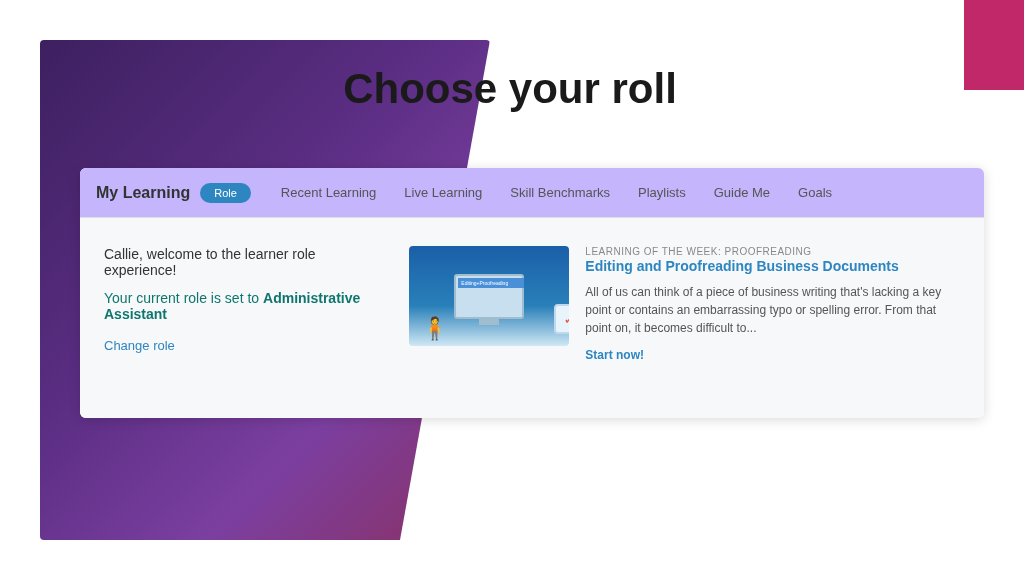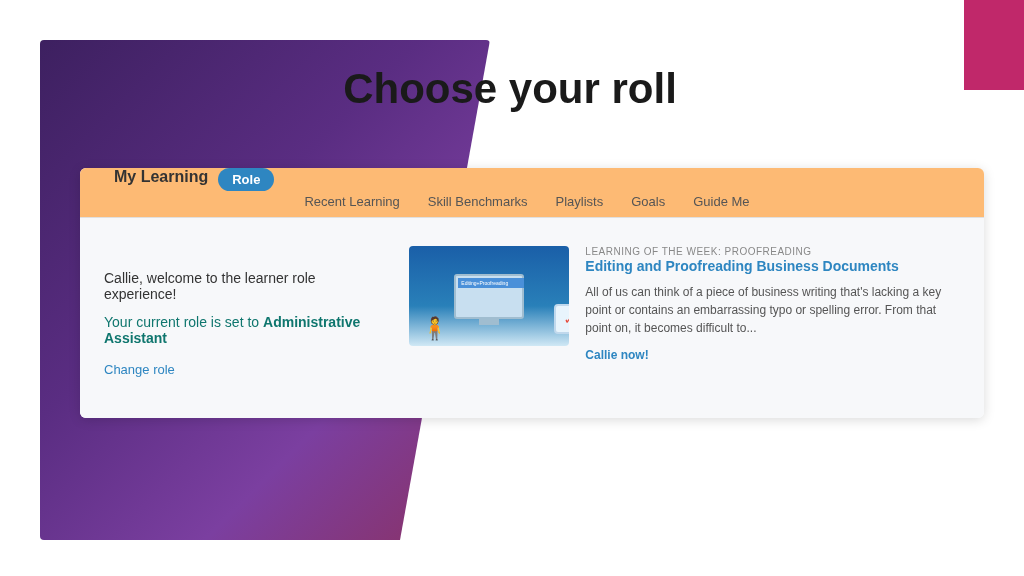--- a/index.html
+++ b/index.html
@@ -59,43 +59,43 @@
       right: 40px;
       background: #fff;
       border-radius: 6px;
       box-shadow: 0 2px 12px rgba(0,0,0,0.15);
       overflow: hidden;
     }
 
     
     .nav-bar {
       display: flex;
-      align-items: flex-start;
-      padding: 0 34px;
+      align-items: center;
+      padding: 0 16px;
       border-bottom: 1px solid #e0e0e0;
-      background: #fdba74;
+      background: #c4b5fd;
       height: 50px;
       gap: 0;
     }
 
     .nav-brand {
       font-size: 16px;
       font-weight: bold;
       color: #333;
       margin-right: 10px;
       white-space: nowrap;
     }
 
     .nav-pill {
       background: #2e86c1;
       color: #fff;
       border-radius: 20px;
       padding: 4px 14px;
-      font-size: 13px;
-      font-weight: bold;
+      font-size: 11px;
+      font-weight: normal;
       margin-right: 16px;
       cursor: pointer;
     }
 
     .nav-item {
       color: #555;
       font-size: 13px;
       padding: 0 14px;
       cursor: pointer;
       white-space: nowrap;
@@ -112,21 +112,20 @@
       background: #f7f8fa;
       min-height: 200px;
     }
 
     
     .left-content {
       flex: 1;
       display: flex;
       flex-direction: column;
       gap: 12px;
-      margin-top: 24px;
     }
 
     .welcome-text {
       font-size: 14px;
       color: #333;
     }
 
     .role-text {
       font-size: 14px;
       color: #0f766e;
@@ -262,24 +261,25 @@
 <div class="pink-accent"></div>
 
 <h1 class="main-title">Choose your roll</h1>
 
 <div class="learning-panel">
 
   <nav class="nav-bar">
     <span class="nav-brand">My Learning</span>
     <span class="nav-pill">Role</span>
     <span class="nav-item">Recent Learning</span>
+    <span class="nav-item">Live Learning</span>
     <span class="nav-item">Skill Benchmarks</span>
     <span class="nav-item">Playlists</span>
+    <span class="nav-item">Guide Me</span>
     <span class="nav-item">Goals</span>
-    <span class="nav-item">Guide Me</span>
   </nav>
 
   <div class="content-area">
 
     <div class="left-content">
       <p class="welcome-text">Callie, welcome to the learner role experience!</p>
       <p class="role-text">
         <span>Your current role is set to </span><span class="role-name">Administrative Assistant</span>
       </p>
       <a class="change-role-link">Change role</a>
@@ -292,17 +292,17 @@
         </div>
         <div class="thumb-icon">
           <span class="thumb-check">✓</span>
         </div>
         <div class="thumb-person">🧍</div>
       </div>
       <div class="course-info">
         <div class="learning-week-label">LEARNING OF THE WEEK: PROOFREADING</div>
         <div class="course-title">Editing and Proofreading Business Documents</div>
         <div class="course-desc">All of us can think of a piece of business writing that's lacking a key point or contains an embarrassing typo or spelling error. From that point on, it becomes difficult to...</div>
-        <span class="start-now-link">Callie now!</span>
+        <span class="start-now-link">Start now!</span>
       </div>
     </div>
   </div>
 </div>
 
 </body></html>

